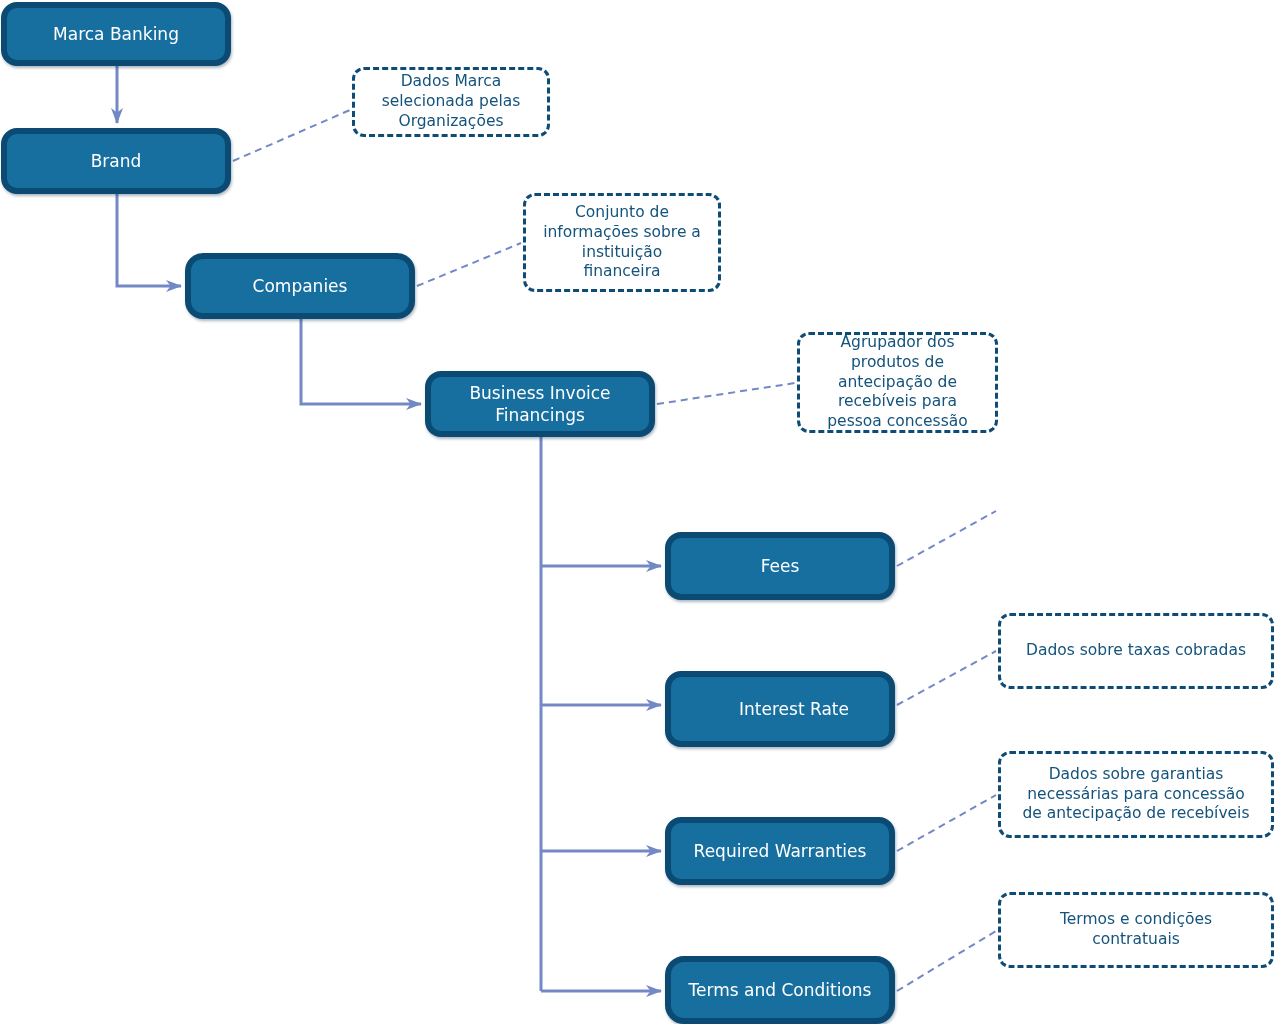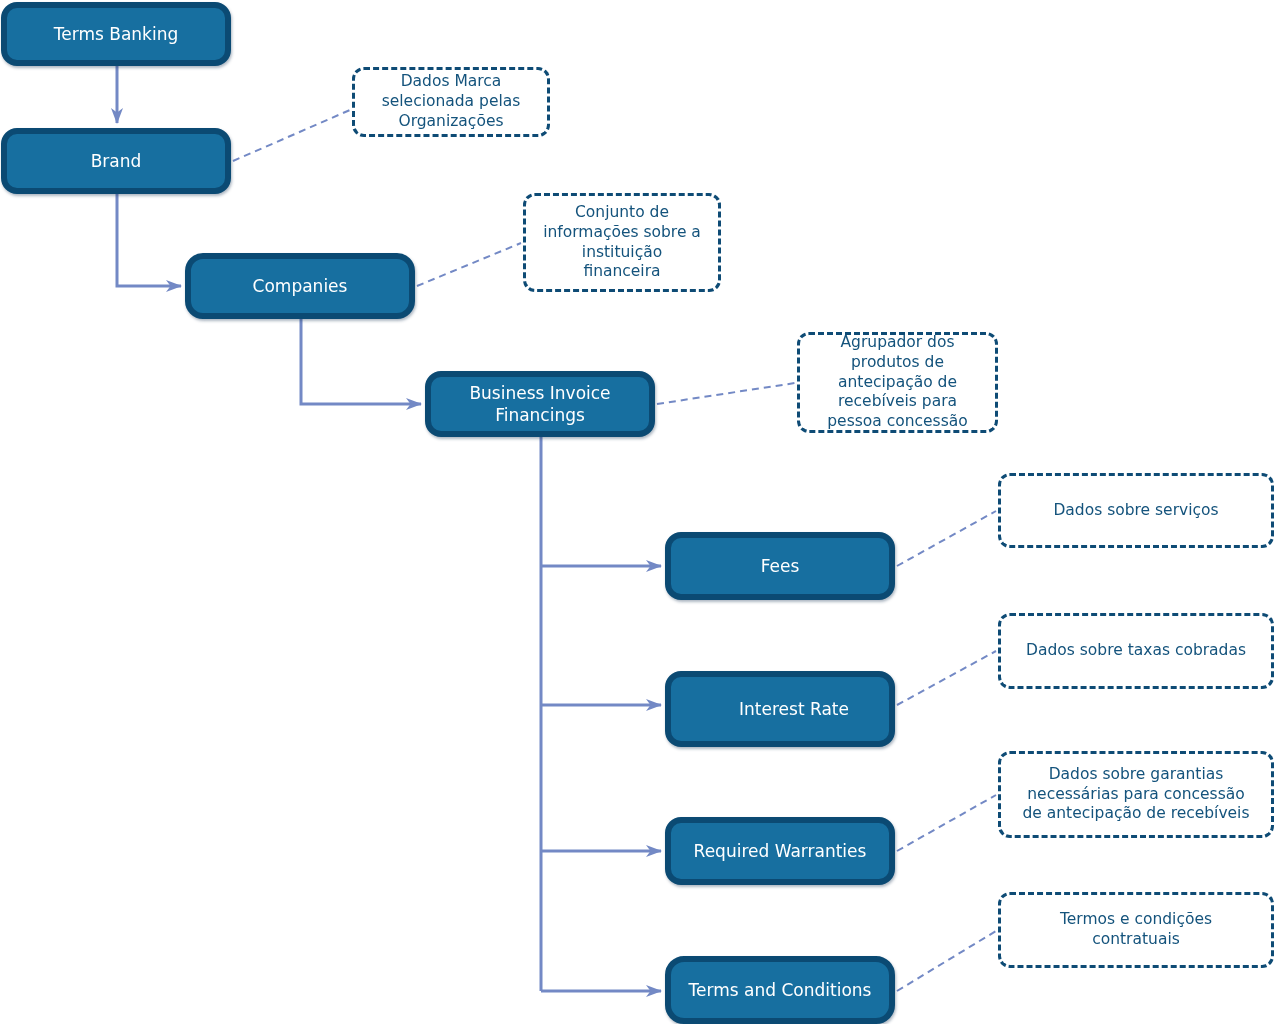--- a/index.html
+++ b/index.html
@@ -81,21 +81,21 @@
 
     <path d="M233,161 L366,103" fill="none" stroke="#7389C5" stroke-width="2" stroke-dasharray="7 5"></path>
     <path d="M417,286 L521,243" fill="none" stroke="#7389C5" stroke-width="2" stroke-dasharray="7 5"></path>
     <path d="M657,404 L795,383" fill="none" stroke="#7389C5" stroke-width="2" stroke-dasharray="7 5"></path>
     <path d="M897,566 L996,511" fill="none" stroke="#7389C5" stroke-width="2" stroke-dasharray="7 5"></path>
     <path d="M897,705 L996,651" fill="none" stroke="#7389C5" stroke-width="2" stroke-dasharray="7 5"></path>
     <path d="M897,851 L996,795" fill="none" stroke="#7389C5" stroke-width="2" stroke-dasharray="7 5"></path>
     <path d="M897,991 L996,931" fill="none" stroke="#7389C5" stroke-width="2" stroke-dasharray="7 5"></path>
   </svg>
 
-  <div class="node" style="left:1px; top:2px; width:230px; height:64px;">Terms Banking</div>
+  <div class="node" style="left:1px; top:2px; width:230px; height:64px;">Marca Banking</div>
 
   <div class="node" style="left:1px; top:128px; width:230px; height:66px;">Brand</div>
 
   <div class="node" style="left:185px; top:253px; width:230px; height:66px;border-radius:18px;">Companies</div>
 
   <div class="node" style="left:425px; top:371px; width:230px; height:66px;">Business Invoice
 Financings</div>
 
   <div class="node" style="left:665px; top:532px; width:230px; height:68px;">Fees</div>
 
@@ -113,21 +113,20 @@
 informações sobre a
 instituição
 financeira</div>
 
   <div class="note" style="left:797px; top:332px; width:201px; height:101px;">Agrupador dos
 produtos de
 antecipação de
 recebíveis para
 pessoa concessão</div>
 
-  <div class="note" style="left:998px; top:473px; width:276px; height:75px;">Dados sobre serviços</div>
 
   <div class="note" style="left:998px; top:613px; width:276px; height:76px;">Dados sobre taxas cobradas</div>
 
   <div class="note" style="left:998px; top:892px; width:276px; height:76px;">Termos e condições
 contratuais</div>
 
   <div class="note" style="left:998px; top:751px; width:276px; height:87px;">Dados sobre garantias
 necessárias para concessão
 de antecipação de recebíveis</div>
 

